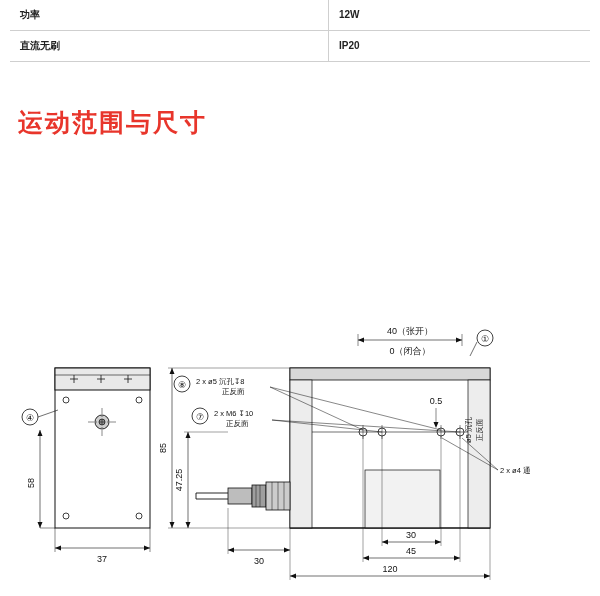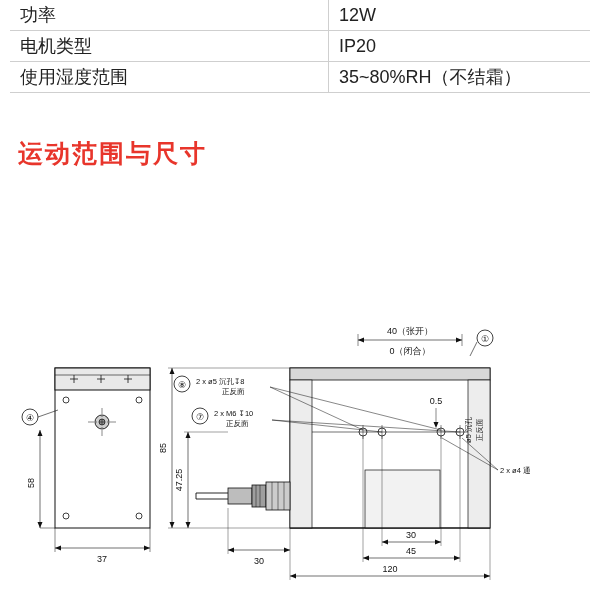--- a/index.html
+++ b/index.html
@@ -14,22 +14,23 @@
     position: relative;
     overflow: hidden;
   }
 
   
   .spec-table {
     width: 580px;
     margin: 0 auto;
     border-collapse: collapse;
     table-layout: fixed;
-    font-size: 18px;
+    font-size: 10px;
     color: #222;
+    font-weight: bold;
   }
   .spec-table td {
     border-top: 1px solid #cfcfcf;
     border-bottom: 1px solid #cfcfcf;
     padding: 6px 8px 6px 10px;
     height: 18px;
     vertical-align: middle;
     line-height: 18px;
   }
   .spec-table td.label {
@@ -74,26 +75,22 @@
 </head>
 <body>
 
 <table class="spec-table">
   <tbody>
     <tr>
       <td class="label">功率</td>
       <td class="value">12W</td>
     </tr>
     <tr>
-      <td class="label">电机类型</td>
+      <td class="label">直流无刷</td>
       <td class="value">IP20</td>
-    </tr>
-    <tr>
-      <td class="label">使用湿度范围</td>
-      <td class="value">35~80%RH（不结霜）</td>
     </tr>
   </tbody>
 </table>
 
 <div class="section-title">运动范围与尺寸</div>
 
 <div class="drawing-wrap">
 <svg width="600" height="316" viewBox="0 0 600 316" xmlns="http://www.w3.org/2000/svg">
 
   <g>

